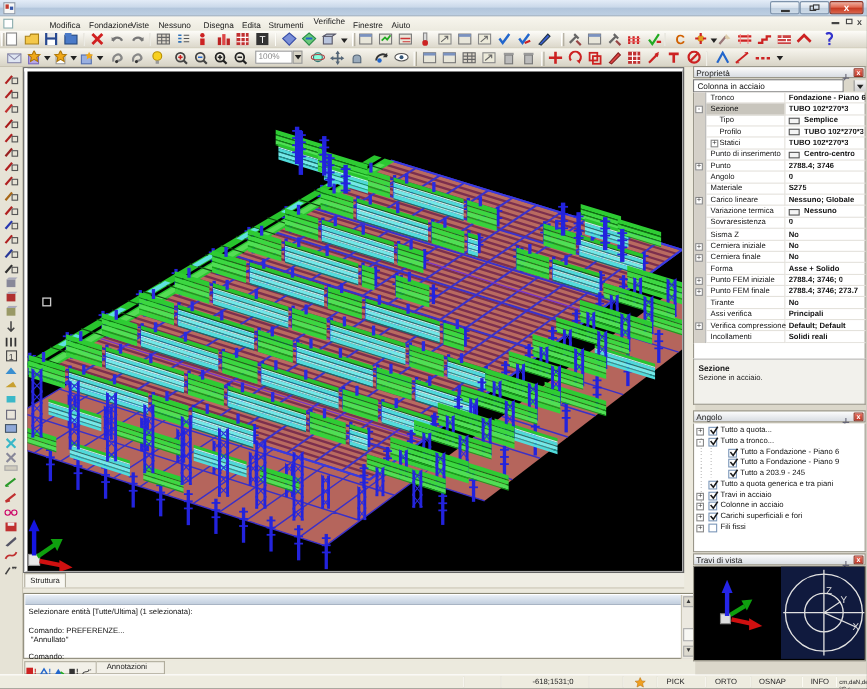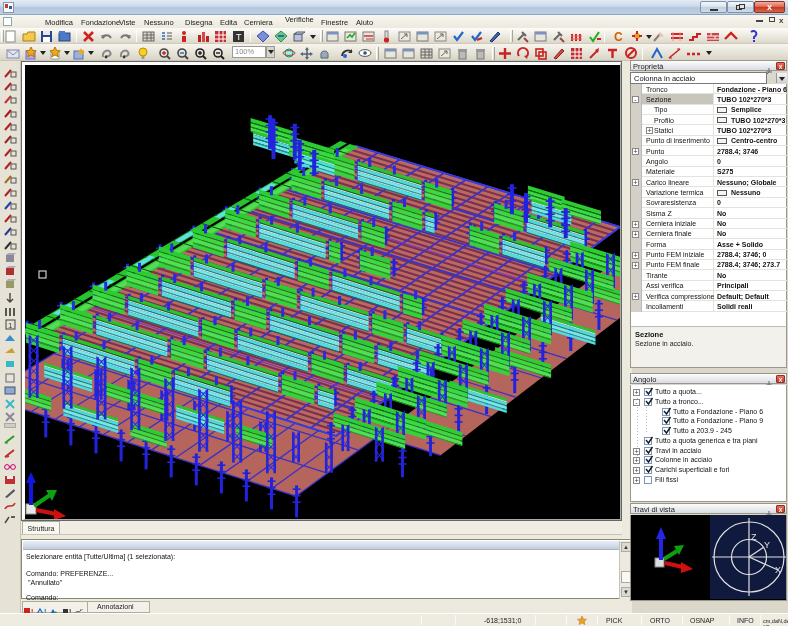--- a/index.html
+++ b/index.html
@@ -24,21 +24,21 @@
 
 <div class="abs" style="left:0;top:15px;width:788px;height:13px;background:linear-gradient(#f8f6ee,#eceadf);">
  <div class="abs" style="left:3px;top:2px;width:9px;height:9px;background:#fff;border:1px solid #8aa;"></div>
  <div class="abs" style="left:27px;top:3px;font-size:7.5px;color:#1a1a1a;margin-top:28px;">File</div>
     <div class="abs" style="left:45px;top:3px;font-size:7.5px;color:#1a1a1a;">Modifica</div>
     <div class="abs" style="left:81px;top:3px;font-size:7.5px;color:#1a1a1a;">Fondazione</div>
     <div class="abs" style="left:119px;top:3px;font-size:7.5px;color:#1a1a1a;">Viste</div>
     <div class="abs" style="left:144px;top:3px;font-size:7.5px;color:#1a1a1a;">Nessuno</div>
     <div class="abs" style="left:185px;top:3px;font-size:7.5px;color:#1a1a1a;">Disegna</div>
     <div class="abs" style="left:220px;top:3px;font-size:7.5px;color:#1a1a1a;">Edita</div>
-    <div class="abs" style="left:244px;top:3px;font-size:7.5px;color:#1a1a1a;">Cerniera</div>
+    <div class="abs" style="left:244px;top:3px;font-size:7.5px;color:#1a1a1a;">Strumenti</div>
     <div class="abs" style="left:285px;top:0;font-size:7.5px;color:#1a1a1a;">Verifiche</div>
     <div class="abs" style="left:321px;top:3px;font-size:7.5px;color:#1a1a1a;">Finestre</div>
     <div class="abs" style="left:356px;top:3px;font-size:7.5px;color:#1a1a1a;">Aiuto</div>
  <div class="abs" style="left:756px;top:5px;width:7px;height:2px;background:#444;"></div>
  <div class="abs" style="left:769px;top:2px;width:6px;height:5px;border:1px solid #444;"></div>
  <div class="abs" style="left:779px;top:1px;font-size:8px;color:#444;font-weight:bold;">x</div>
 </div>
 <div class="abs" style="left:0;top:28px;width:788px;height:16px;background:linear-gradient(#fdfcf8,#dcd8cb);border-bottom:1px solid #cfcaba;">
     <div class="tb-icon" style="left:4px;top:1px;"><svg width="14" height="13" viewBox="0 0 14 13">
         <rect x="2" y="1" width="9" height="11" fill="#fff" stroke="#888"></rect>

